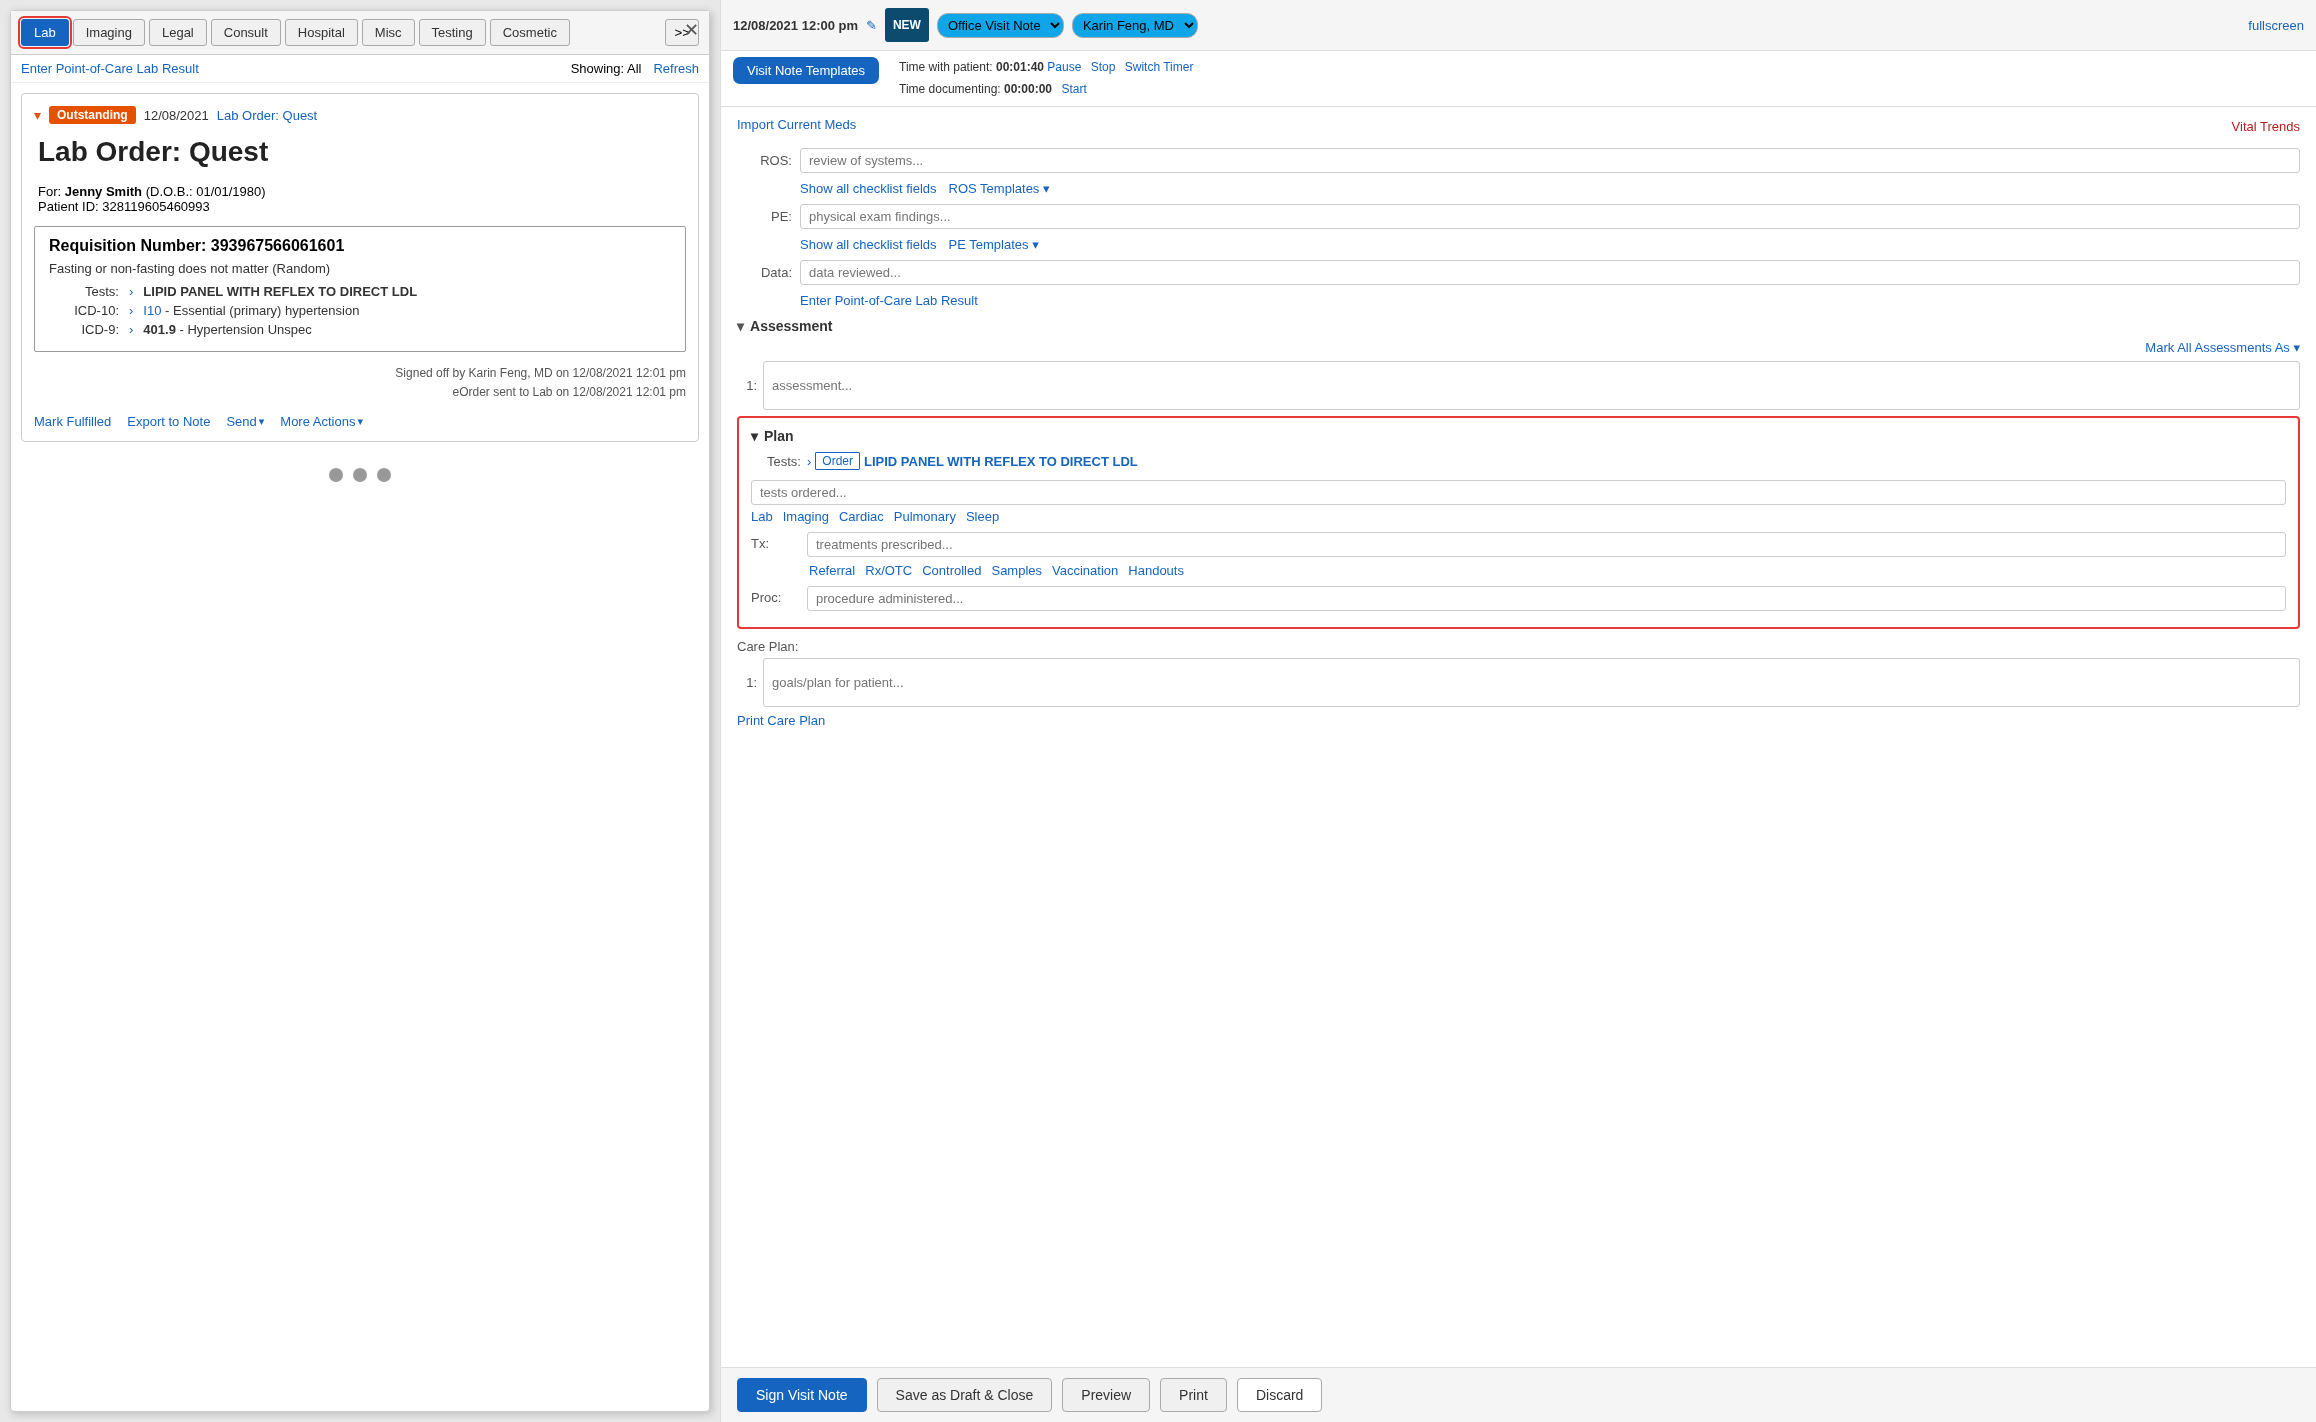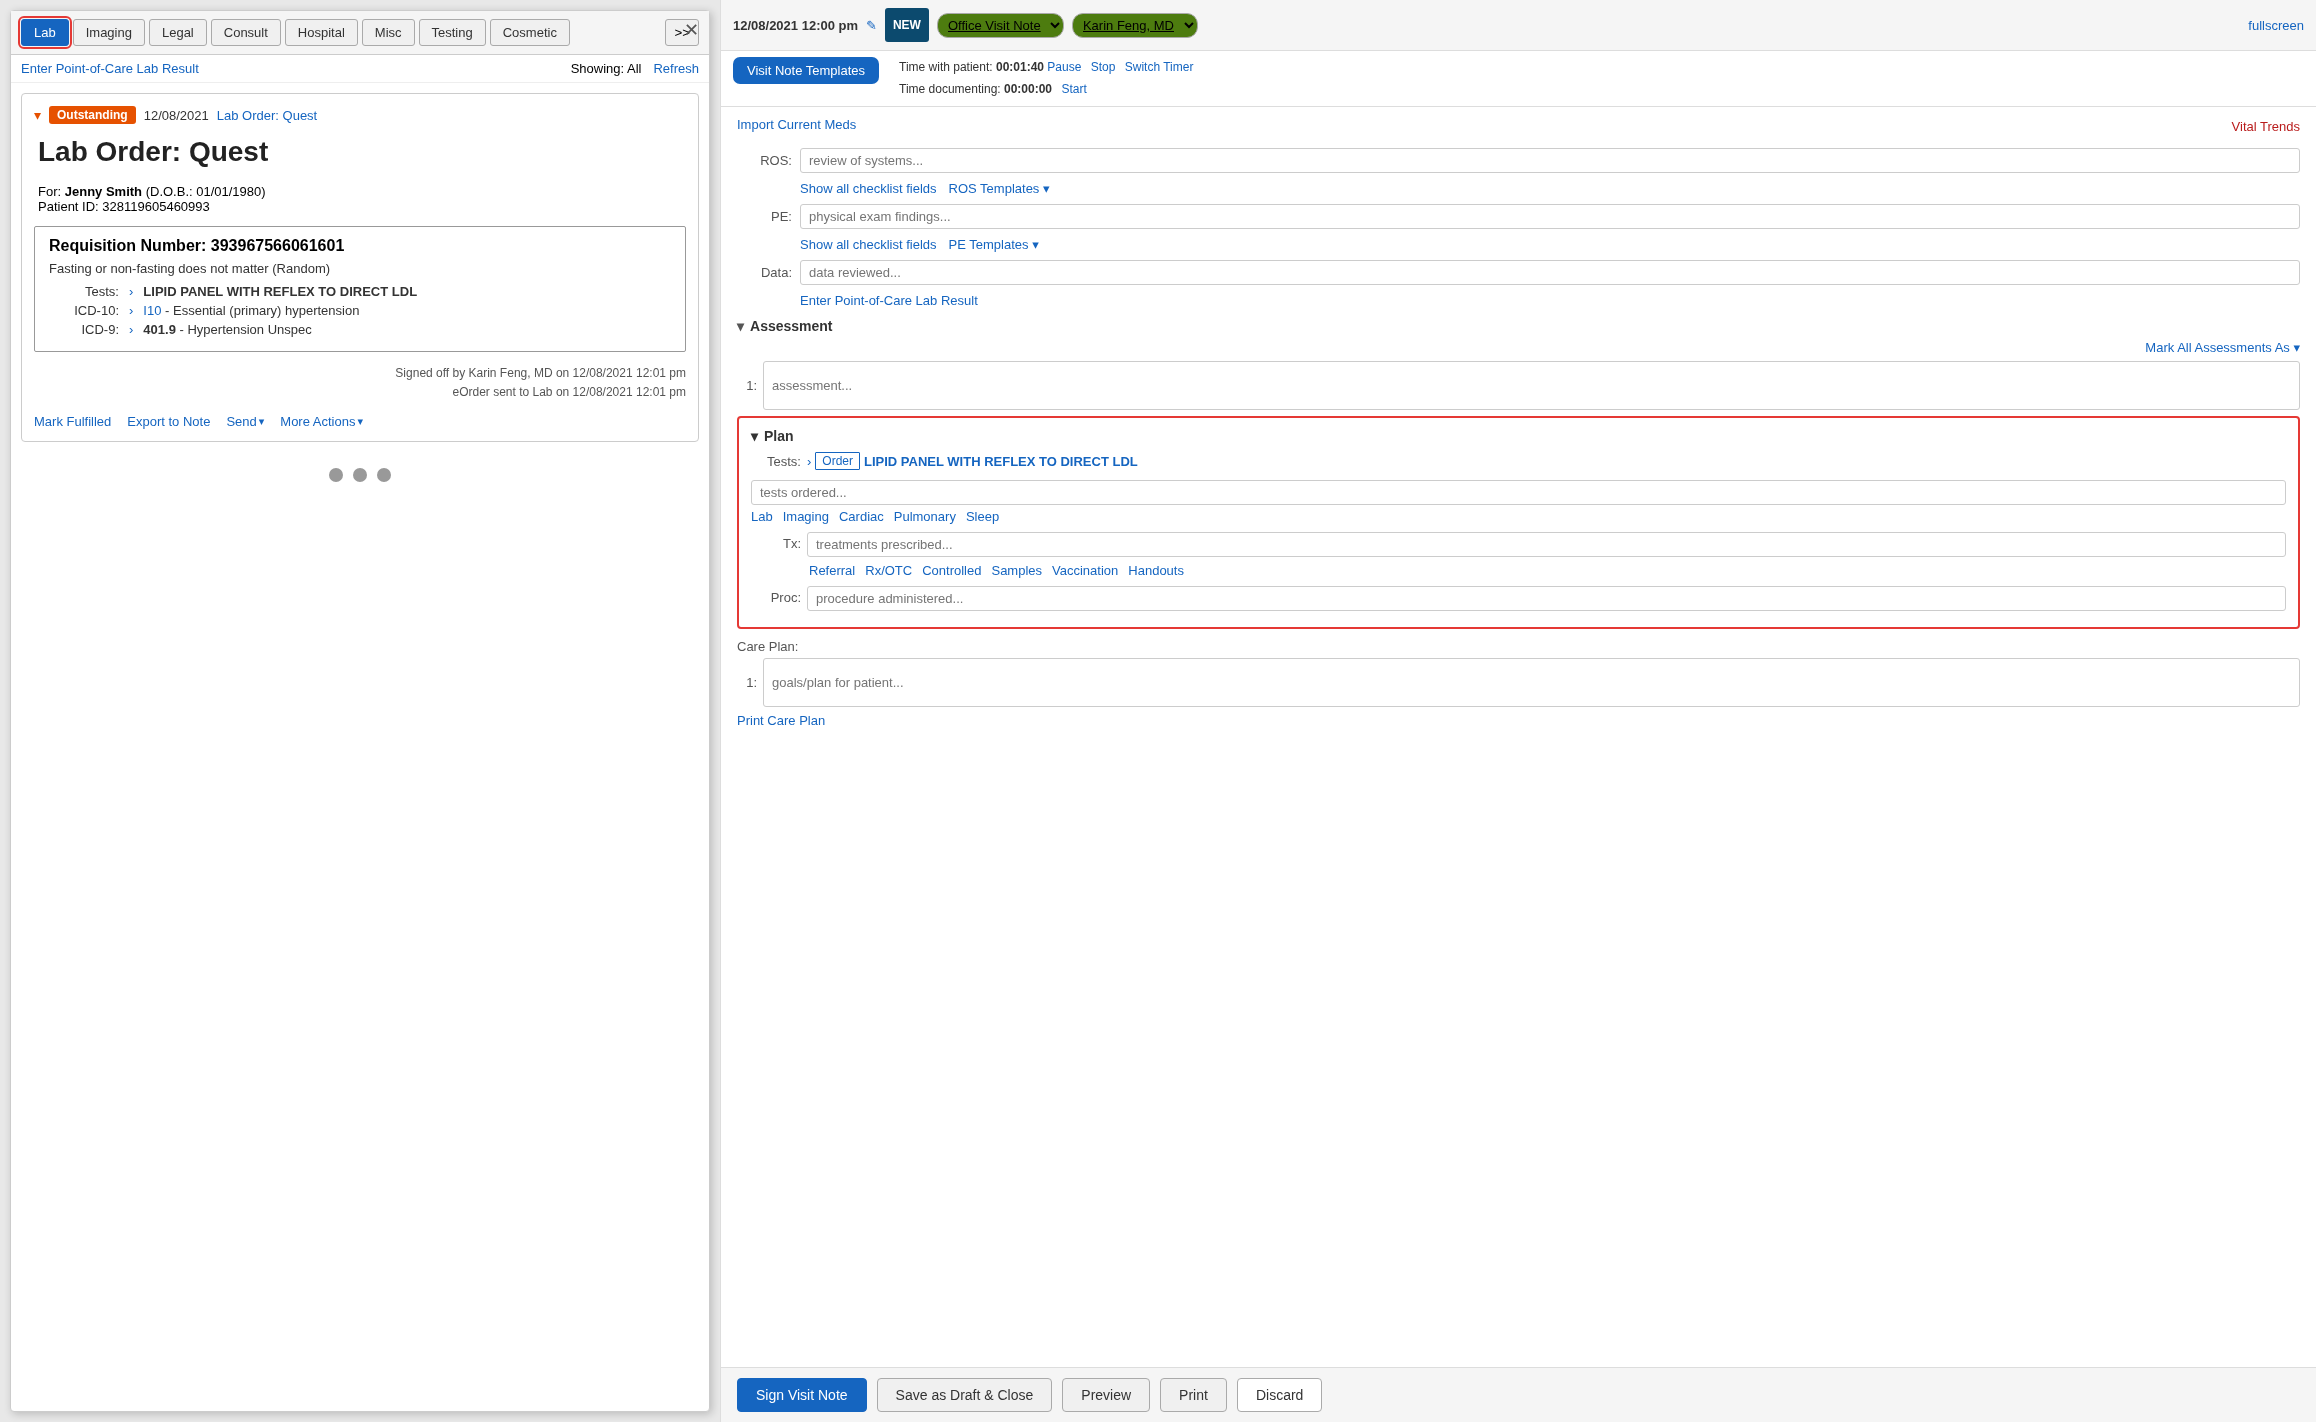--- a/index.html
+++ b/index.html
@@ -142,22 +142,21 @@
       padding: 10px 8px;
       border-radius: 3px;
       font-size: 12px;
       font-weight: bold;
     }
     .right-header select {
       padding: 3px 6px;
       border: 1px solid #aaa;
       border-radius: 11px;
       font-size: 13px;
-      background: #4d7c0f;
-      text-decoration: underline;
+      background: #0ea5e9;
     }
     .fullscreen-btn {
       color: #1565c0;
       cursor: pointer;
       font-size: 13px;
       text-decoration: none;
       margin-left: auto;
     }
     .right-subheader {
       display: flex;
@@ -237,21 +236,21 @@
       padding: 4px 8px;
       border: 1px solid #ccc;
       border-radius: 3px;
       font-size: 13px;
       color: #999;
       margin-top: 4px;
     }
     .plan-links { display: flex; gap: 10px; flex-wrap: wrap; margin-bottom: 8px; }
     .plan-links a { color: #1565c0; text-decoration: none; font-size: 13px; cursor: pointer; }
     .tx-row { display: flex; align-items: flex-start; gap: 6px; margin-bottom: 6px; }
-    .tx-label { color: #555; font-size: 13px; min-width: 50px; text-align: right; padding-top: 4px; }
+    .tx-label { color: #555; font-size: 13px; min-width: 50px; padding-top: 4px; }
 
     
     .care-plan-section { margin-top: 10px; }
     .care-plan-label { color: #555; font-size: 13px; margin-bottom: 4px; }
 
     
     .bottom-bar {
       display: flex;
       align-items: center;
       padding: 10px 16px;

